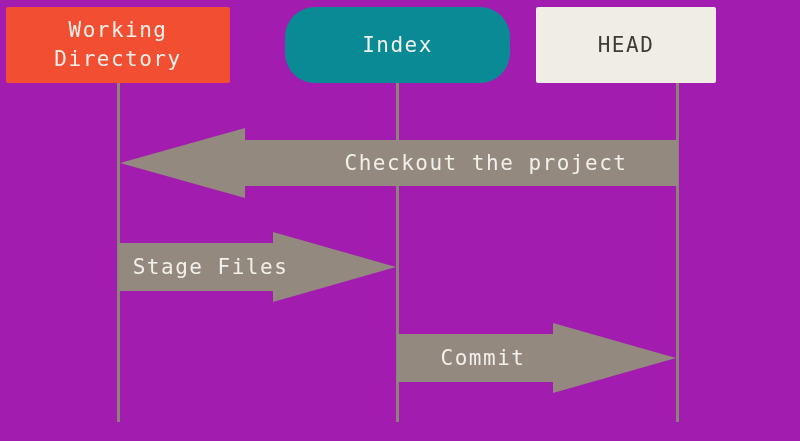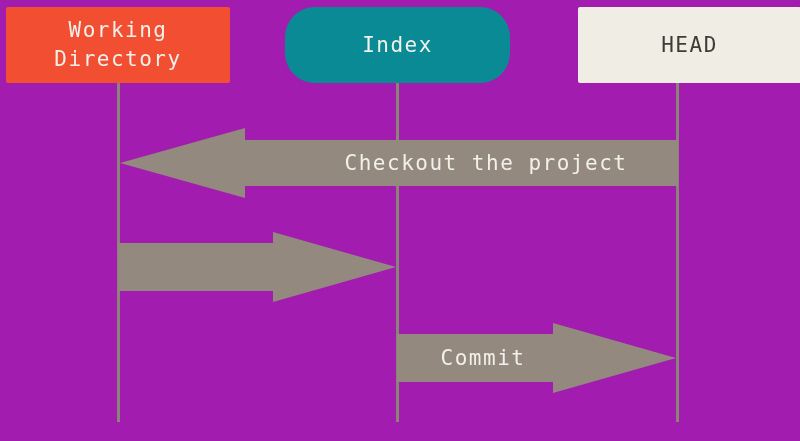--- a/index.html
+++ b/index.html
@@ -16,21 +16,21 @@
     position: absolute;
     top: 7px; height: 76px;
     border-radius: 2px;
     display: flex; align-items: center; justify-content: center;
     text-align: center;
     font-size: 21px; letter-spacing: 1.5px; line-height: 29px;
     box-sizing: border-box;
   }
   .box-working   { left: 6px;   width: 224px; }
   .box-index     { left: 285px; width: 225px; border-radius: 30px; }
-  .box-head      { left: 578px; width: 223px; }
+  .box-head      { left: 536px; width: 180px; }
   .lifeline {
     position: absolute;
     top: 83px; height: 339px; width: 3px;
   }
   .line-working { left: 117px; }
   .line-index   { left: 396px; }
   .line-head    { left: 676px; }
   .arrow {
     position: absolute;
     height: 70px;
@@ -74,20 +74,21 @@
     <svg width="560" height="70" viewBox="0 0 560 70">
       <polygon points="2,35 127,0 127,12 560,12 560,58 127,58 127,70" style="fill: rgb(147, 137, 126);"></polygon>
     </svg>
     <div class="arrow-label label-checkout" style="color: rgb(242, 240, 235);">Checkout the project</div>
   </div>
 
   <div class="arrow arrow-stage">
     <svg width="279" height="70" viewBox="0 0 279 70">
       <polygon points="0,11 155,11 155,0 278,35 155,70 155,59 0,59" style="fill: rgb(147, 137, 126);"></polygon>
     </svg>
+    <div class="arrow-label label-stage" style="color: rgb(242, 240, 235);">Stage Files</div>
   </div>
 
   <div class="arrow arrow-commit">
     <svg width="280" height="70" viewBox="0 0 280 70">
       <polygon points="0,11 156,11 156,0 279,35 156,70 156,59 0,59" style="fill: rgb(147, 137, 126);"></polygon>
     </svg>
     <div class="arrow-label label-commit" style="color: rgb(242, 240, 235);">Commit</div>
   </div>
 
 </div>

